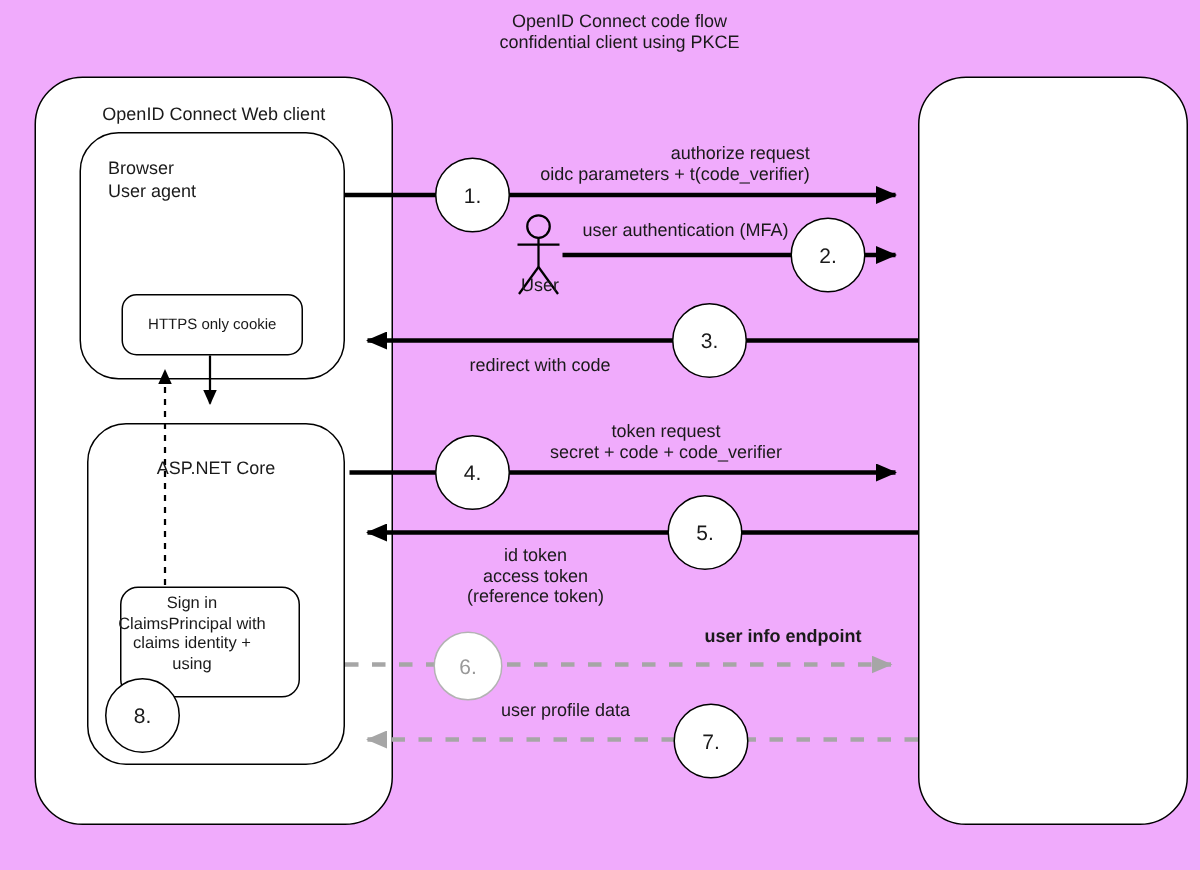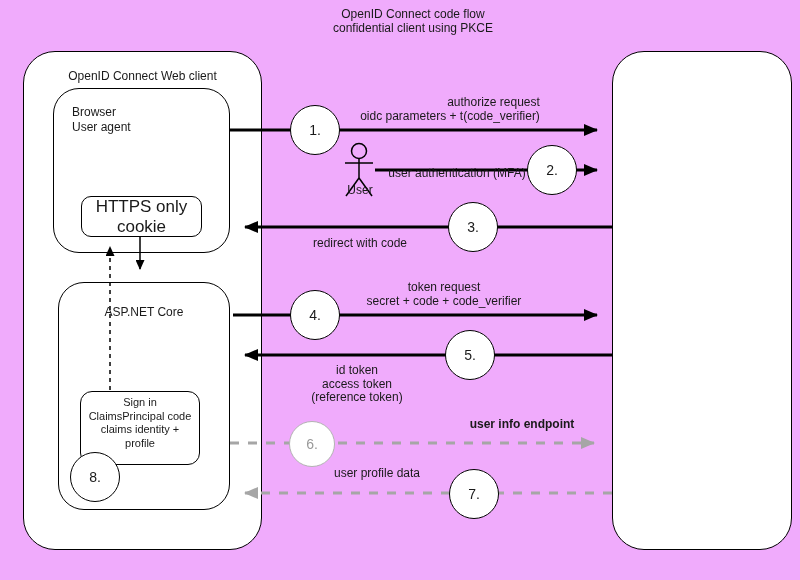--- a/index.html
+++ b/index.html
@@ -70,38 +70,38 @@
     <div>confidential client using PKCE</div>
   </div>
 
   <div class="boxtitle" style="left:23px;top:57px;width:239px;margin-top:12px;">OpenID Connect Web client</div>
 
   <div class="lbl" style="left:72px;top:105px;line-height:15px;">
     <div>Browser</div>
     <div>User agent</div>
   </div>
 
-  <div class="boxtitle" style="left:81px;top:196px;width:121px;height:41px;display:flex;align-items:center;justify-content:center;font-size:17px;">HTTPS only cookie</div>
+  <div class="boxtitle" style="left:81px;top:196px;width:121px;height:41px;display:flex;align-items:center;justify-content:center;font-size:10px;">HTTPS only cookie</div>
 
   <div class="boxtitle" style="left:58px;top:305px;width:172px;">ASP.NET Core</div>
 
-  <div class="boxtitle" style="left:80px;top:396px;width:120px;font-size:11px;line-height:13.5px;">
+  <div class="boxtitle" style="left:68px;top:396px;width:120px;font-size:11px;line-height:13.5px;">
     <div>Sign in</div>
-    <div>ClaimsPrincipal code</div>
+    <div>ClaimsPrincipal with</div>
     <div>claims identity +</div>
-    <div>profile</div>
+    <div>using</div>
   </div>
 
   <div class="lbl center" style="left:360px;top:184px;">User</div>
 
   <div class="lbl center" style="left:450px;top:96px;text-align:right;">
     <div>authorize request</div>
     <div>oidc parameters + t(code_verifier)</div>
   </div>
-  <div class="lbl center" style="left:457px;top:147px;margin-top:20px;">user authentication (MFA)</div>
+  <div class="lbl center" style="left:457px;top:147px;">user authentication (MFA)</div>
   <div class="lbl center" style="left:360px;top:237px;text-align:right;">redirect with code</div>
   <div class="lbl center" style="left:444px;top:281px;">
     <div>token request</div>
     <div>secret + code + code_verifier</div>
   </div>
   <div class="lbl center" style="left:357px;top:364px;">
     <div>id token</div>
     <div>access token</div>
     <div>(reference token)</div>
   </div>

